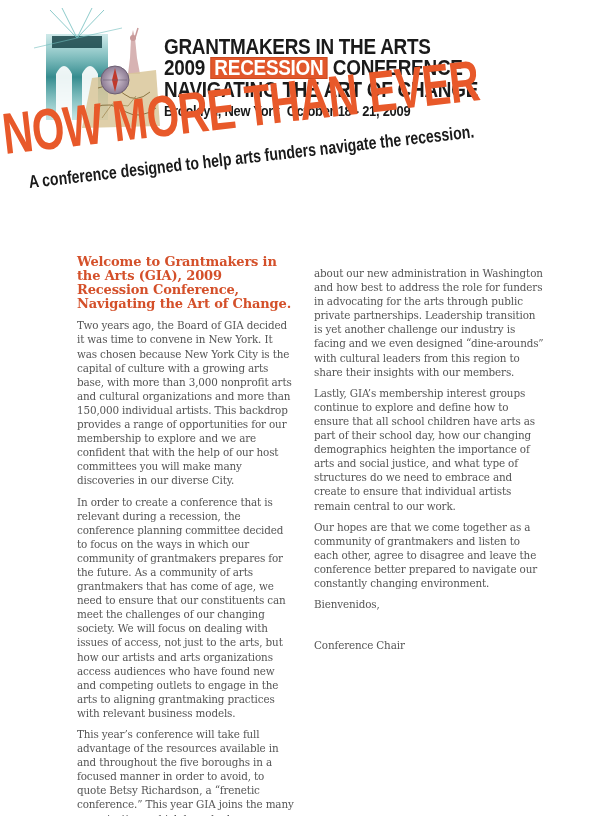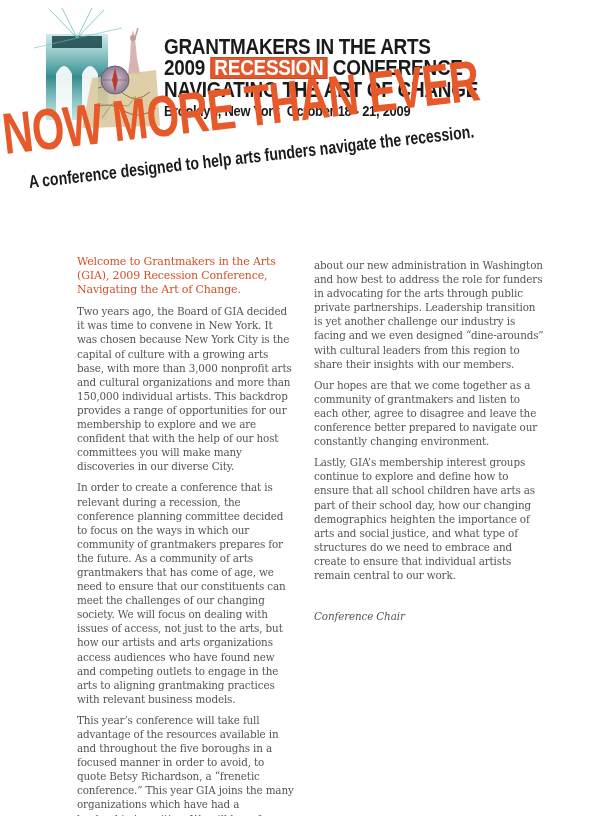--- a/index.html
+++ b/index.html
@@ -95,40 +95,39 @@
       color: #555555;
       letter-spacing: -0.15px;
     }
     .col-left {
       left: 77px;
       width: 218px;
     }
     .col-right {
       left: 314px;
       width: 230px;
-      top: 258px;
+      top: 266px;
     }
     .col p {
       margin: 0 0 7px 0;
     }
     .intro-heading {
       color: #d4502a;
-      font-weight: normal;
+      font-weight: bold;
       margin: 0 0 7px 0;
-      font-size: 11px;
+      font-size: 13px;
       line-height: 14.1px;
     }
     .signoff-gap {
       height: 20px;
     }
     .signature-name, .signature-title {
       margin: 0;
     }
     .signature-title {
-      font-style: italic;
     }
   </style>
 </head>
 <body>
 
 <div class="header-art">
   <svg width="130" height="122" viewBox="0 0 130 122">
     <defs>
       <linearGradient id="tealfade" x1="0" y1="0" x2="0" y2="1">
         <stop offset="0" stop-color="#3fa9a8" stop-opacity="0.25"></stop>
@@ -194,17 +193,18 @@
 
 <div class="col col-left">
   <p class="intro-heading">Welcome to Grantmakers in the Arts (GIA), 2009 Recession Conference, Navigating the Art of Change.</p>
   <p>Two years ago, the Board of GIA decided it was time to convene in New York. It was chosen because New York City is the capital of culture with a growing arts base, with more than 3,000 nonprofit arts and cultural organizations and more than 150,000 individual artists. This backdrop provides a range of opportunities for our membership to explore and we are confident that with the help of our host committees you will make many discoveries in our diverse City.</p>
   <p>In order to create a conference that is relevant during a recession, the conference planning committee decided to focus on the ways in which our community of grantmakers prepares for the future. As a community of arts grantmakers that has come of age, we need to ensure that our constituents can meet the challenges of our changing society. We will focus on dealing with issues of access, not just to the arts, but how our artists and arts organizations access audiences who have found new and competing outlets to engage in the arts to aligning grantmaking practices with relevant business models.</p>
   <p>This year’s conference will take full advantage of the resources available in and throughout the five boroughs in a focused manner in order to avoid, to quote Betsy Richardson, a “frenetic conference.” This year GIA joins the many organizations which have had a leadership transition. We will hear from GIA’s new leadership</p>
 </div>
 
 <div class="col col-right">
   <p>about our new administration in Washington and how best to address the role for funders in advocating for the arts through public private partnerships. Leadership transition is yet another challenge our industry is facing and we even designed “dine-arounds” with cultural leaders from this region to share their insights with our members.</p>
+  <p>Lastly, GIA’s membership interest groups continue to explore and define how to ensure that all school children have arts as part of their school day, how our changing demographics heighten the importance of arts and social justice, and what type of structures do we need to embrace and create to ensure that individual artists remain central to our work.</p>
   <p>Our hopes are that we come together as a community of grantmakers and listen to each other, agree to disagree and leave the conference better prepared to navigate our constantly changing environment.</p>
-  <p>Lastly, GIA’s membership interest groups continue to explore and define how to ensure that all school children have arts as part of their school day, how our changing demographics heighten the importance of arts and social justice, and what type of structures do we need to embrace and create to ensure that individual artists remain central to our work.</p>
+  <p>Bienvenidos,</p>
   <div class="signoff-gap"></div>
   <p class="signature-title">Conference Chair</p>
 </div>
 
 </body></html>

